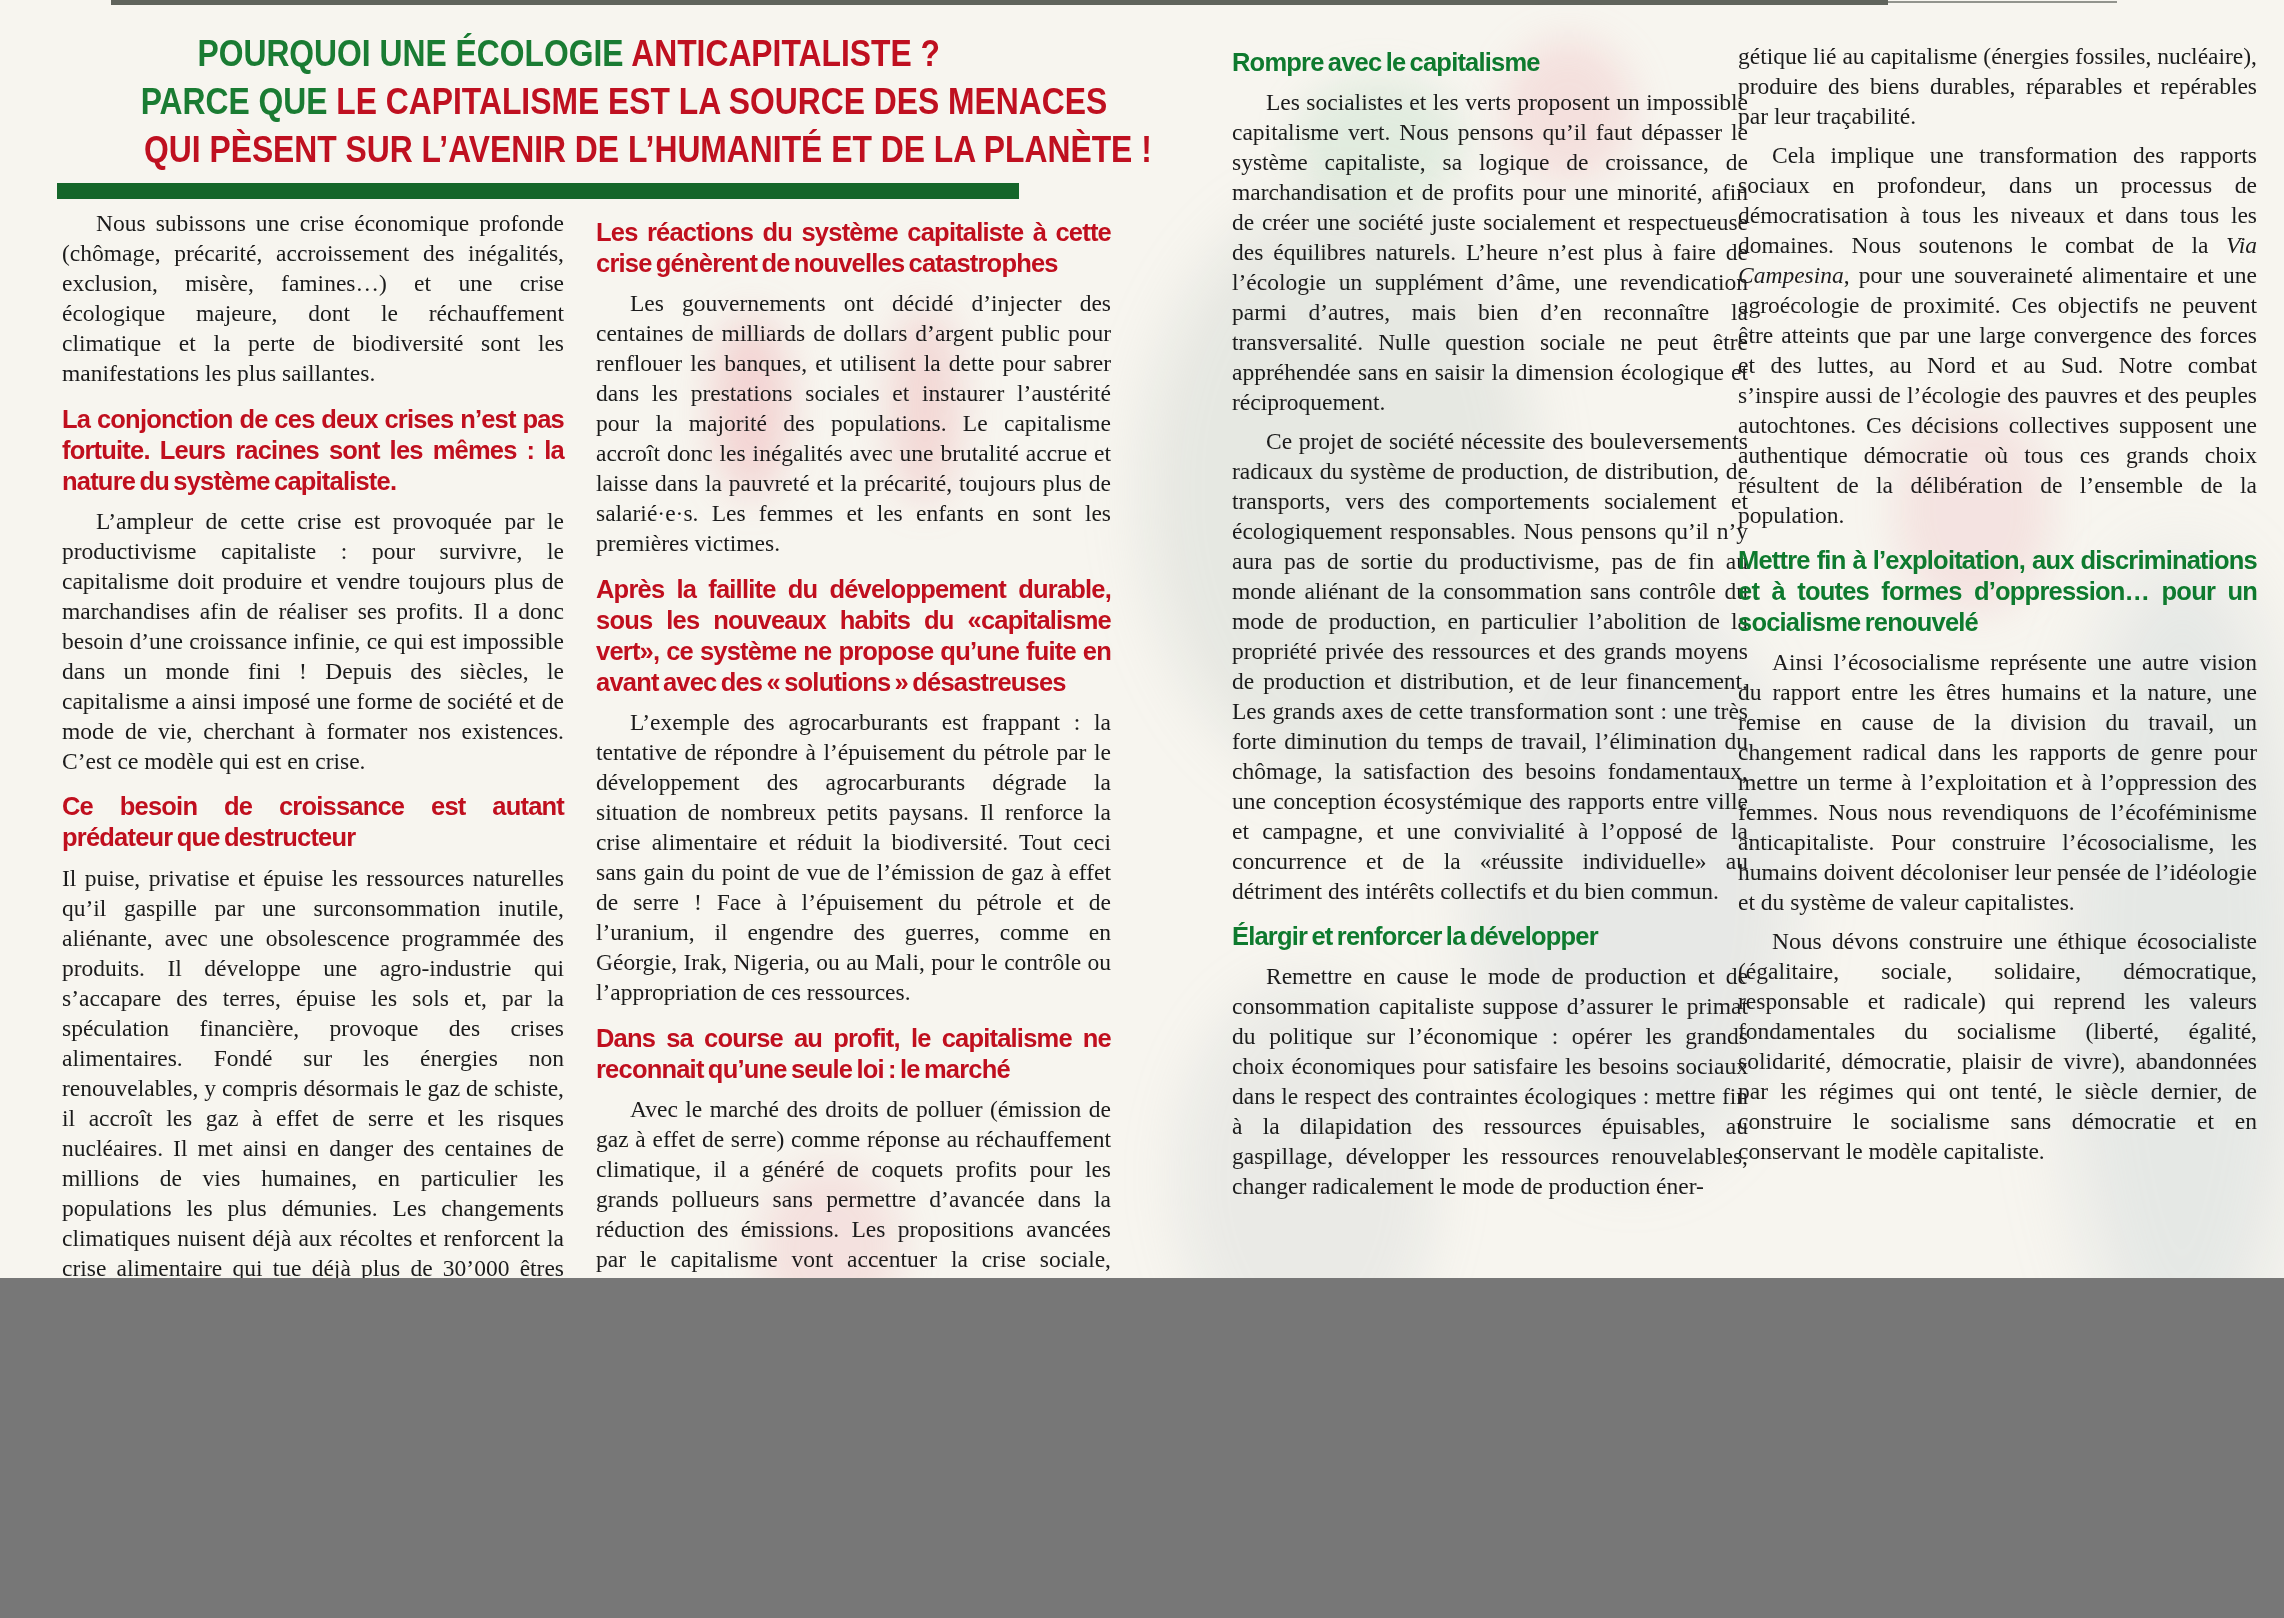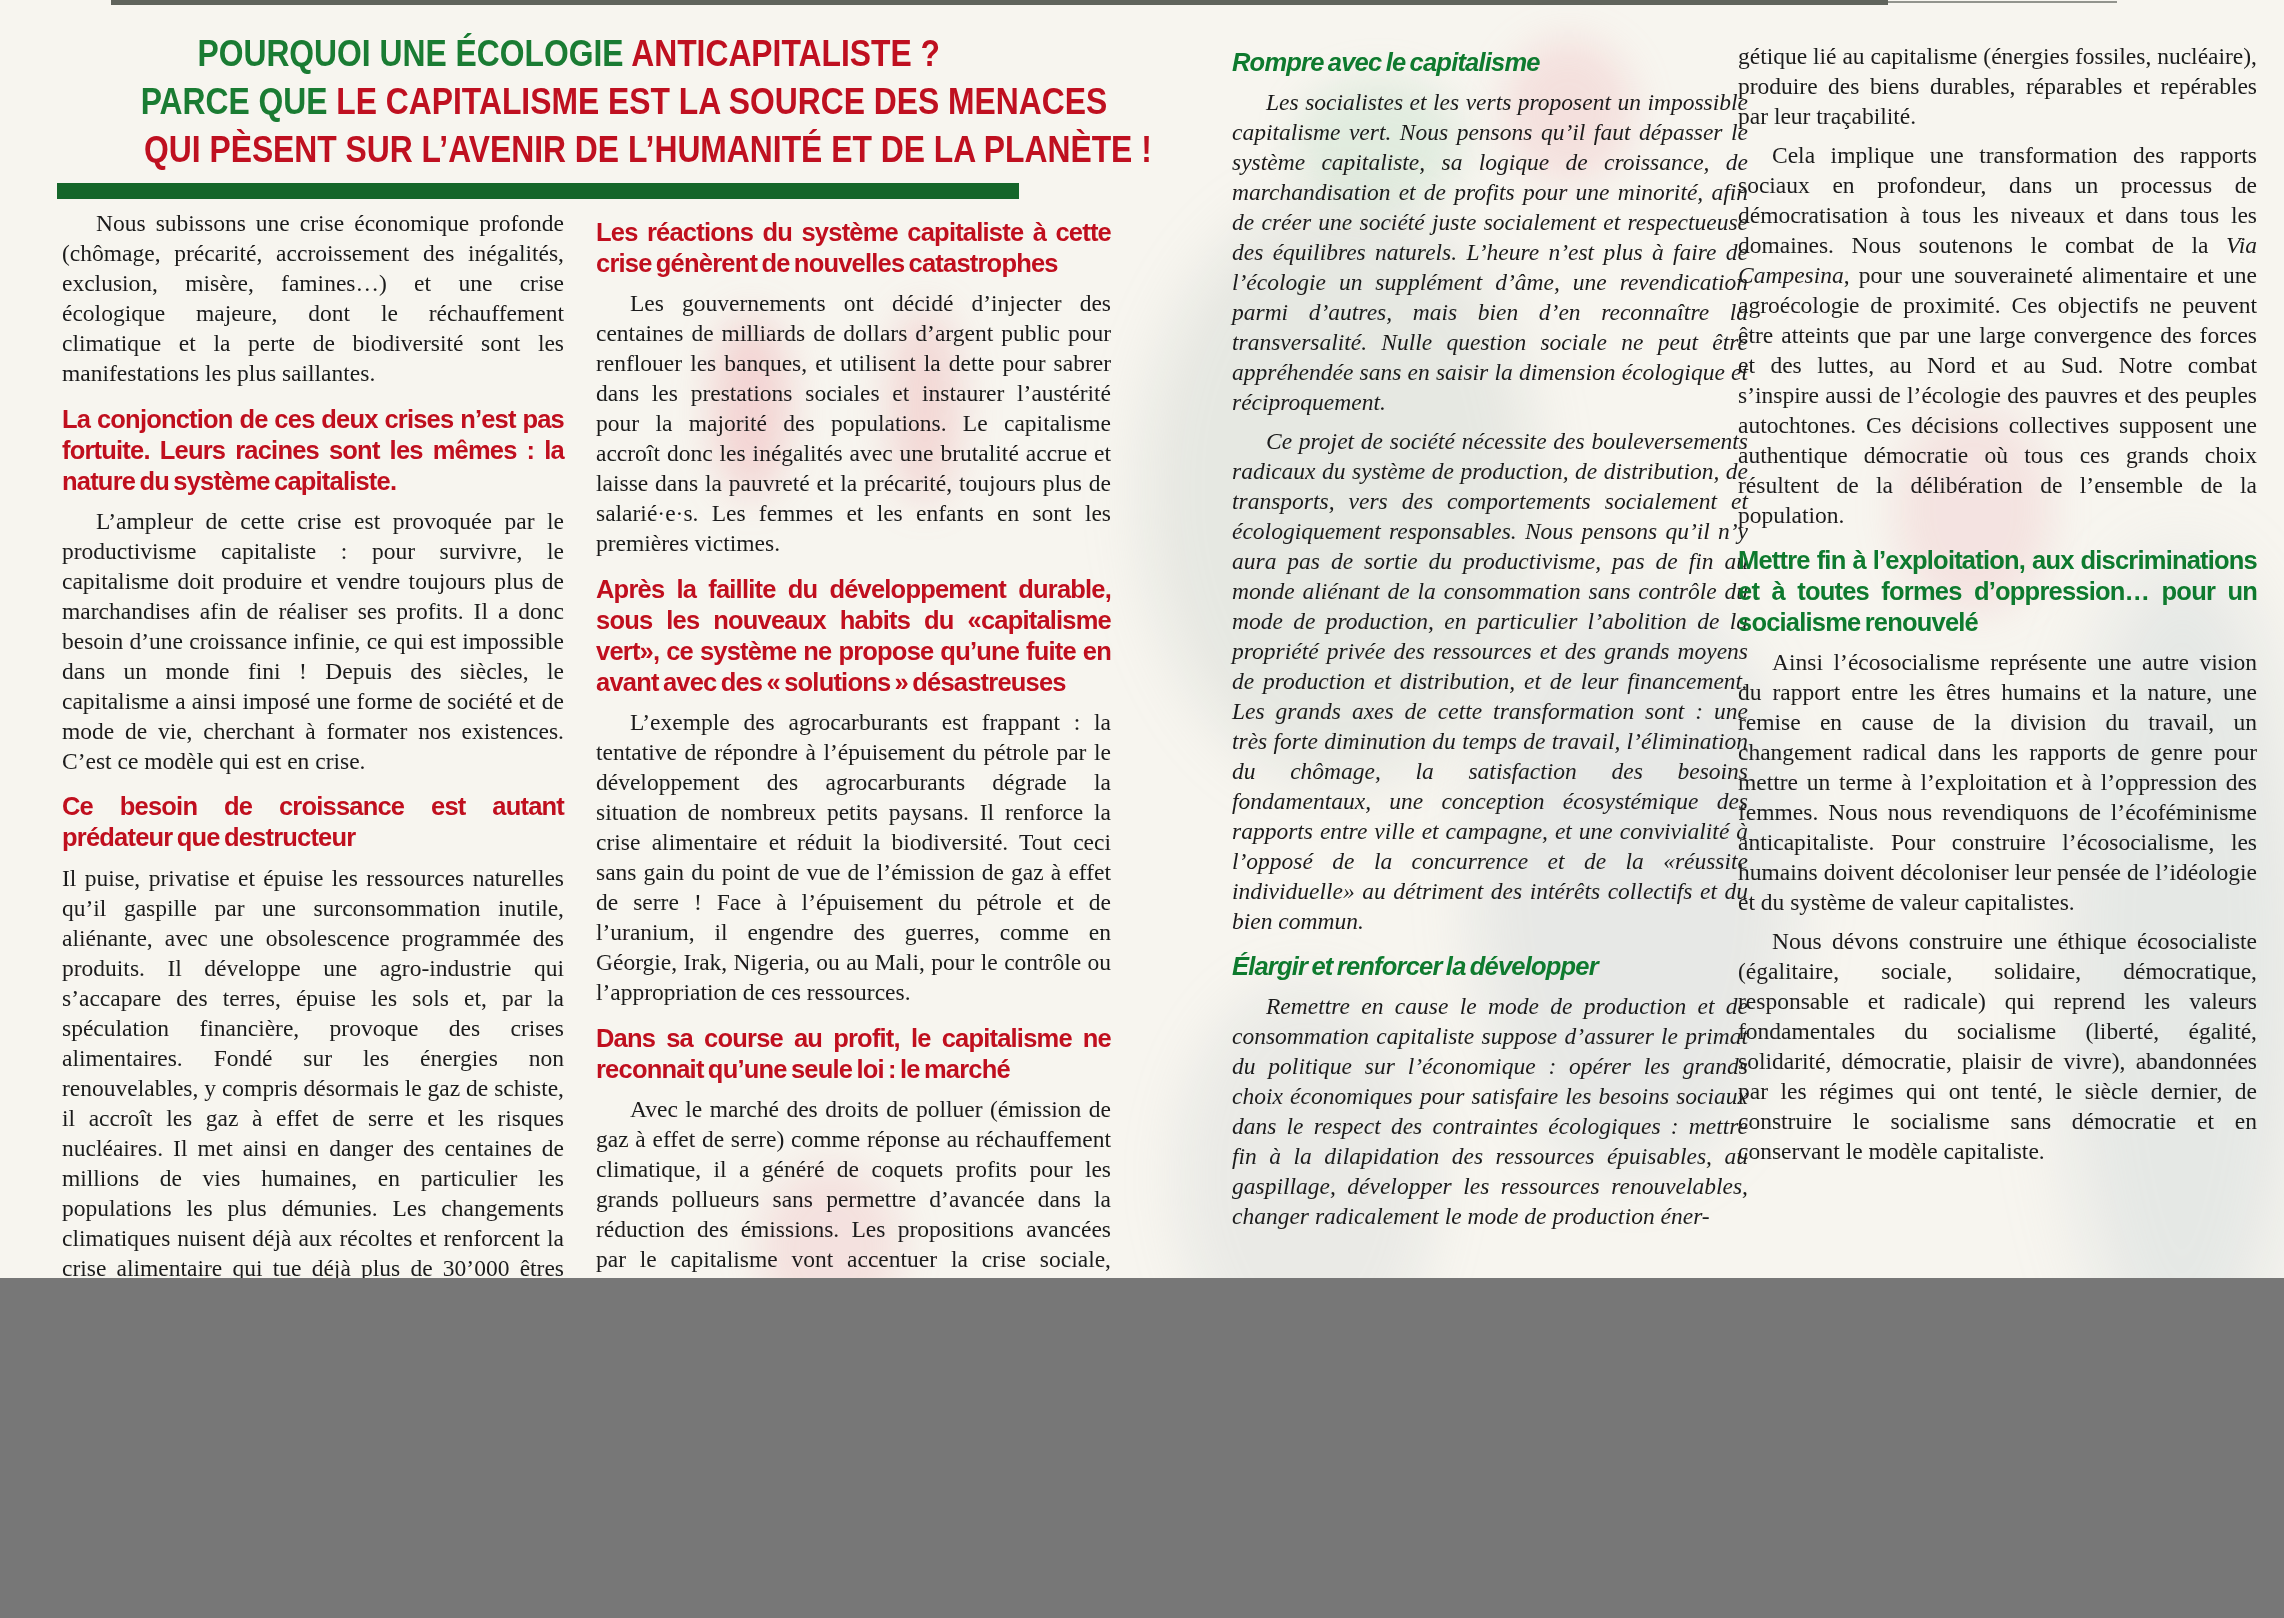--- a/index.html
+++ b/index.html
@@ -73,21 +73,21 @@
 
   <div class="col" id="col2" style="left:596px;top:208px;width:515px;">
     <p class="subhead red">Les réactions du système capitaliste à cette crise génèrent de nouvelles catastrophes</p>
     <p class="body indent">Les gouvernements ont décidé d’injecter des centaines de milliards de dollars d’argent public pour renflouer les banques, et utilisent la dette pour sabrer dans les prestations sociales et instaurer l’austérité pour la majorité des populations. Le capitalisme accroît donc les inégalités avec une brutalité accrue et laisse dans la pauvreté et la précarité, toujours plus de salarié·e·s. Les femmes et les enfants en sont les premières victimes.</p>
     <p class="subhead red">Après la faillite du développement durable, sous les nouveaux habits du «capitalisme vert», ce système ne propose qu’une fuite en avant avec des « solutions » désastreuses</p>
     <p class="body indent">L’exemple des agrocarburants est frappant : la tentative de répondre à l’épuisement du pétrole par le développement des agrocarburants dégrade la situation de nombreux petits paysans. Il renforce la crise alimentaire et réduit la biodiversité. Tout ceci sans gain du point de vue de l’émission de gaz à effet de serre ! Face à l’épuisement du pétrole et de l’uranium, il engendre des guerres, comme en Géorgie, Irak, Nigeria, ou au Mali, pour le contrôle ou l’appropriation de ces ressources.</p>
     <p class="subhead red">Dans sa course au profit, le capitalisme ne reconnait qu’une seule loi : le marché</p>
     <p class="body indent">Avec le marché des droits de polluer (émission de gaz à effet de serre) comme réponse au réchauffement climatique, il a généré de coquets profits pour les grands pollueurs sans permettre d’avancée dans la réduction des émissions. Les propositions avancées par le capitalisme vont accentuer la crise sociale, écologique, culturelle et environnementale.</p>
   </div>
 
-  <div class="col" id="col3" style="left:1232px;top:47px;width:516px;font-style:italic;">
+  <div class="col" id="col3" style="left:1232px;top:47px;width:516px;">
     <p class="subhead green">Rompre avec le capitalisme</p>
     <p class="body indent">Les socialistes et les verts proposent un impossible capitalisme vert. Nous pensons qu’il faut dépasser le système capitaliste, sa logique de croissance, de marchandisation et de profits pour une minorité, afin de créer une société juste socialement et respectueuse des équilibres naturels. L’heure n’est plus à faire de l’écologie un supplément d’âme, une revendication parmi d’autres, mais bien d’en reconnaître la transversalité. Nulle question sociale ne peut être appréhendée sans en saisir la dimension écologique et réciproquement.</p>
     <p class="body indent">Ce projet de société nécessite des bouleversements radicaux du système de production, de distribution, de transports, vers des comportements socialement et écologiquement responsables. Nous pensons qu’il n’y aura pas de sortie du productivisme, pas de fin au monde aliénant de la consommation sans contrôle du mode de production, en particulier l’abolition de la propriété privée des ressources et des grands moyens de production et distribution, et de leur financement. Les grands axes de cette transformation sont : une très forte diminution du temps de travail, l’élimination du chômage, la satisfaction des besoins fondamentaux, une conception écosystémique des rapports entre ville et campagne, et une convivialité à l’opposé de la concurrence et de la «réussite individuelle» au détriment des intérêts collectifs et du bien commun.</p>
     <p class="subhead green">Élargir et renforcer la développer</p>
     <p class="body indent">Remettre en cause le mode de production et de consommation capitaliste suppose d’assurer le primat du politique sur l’économique : opérer les grands choix économiques pour satisfaire les besoins sociaux dans le respect des contraintes écologiques : mettre fin à la dilapidation des ressources épuisables, au gaspillage, développer les ressources renouvelables, changer radicalement le mode de production éner-</p>
   </div>
 
   <div class="col" id="col4" style="left:1738px;top:41px;width:519px;">
     <p class="body">gétique lié au capitalisme (énergies fossiles, nucléaire), produire des biens durables, réparables et repérables par leur traçabilité.</p>
     <p class="body indent"><span>Cela implique une transformation des rapports sociaux en profondeur, dans un processus de démocratisation à tous les niveaux et dans tous les domaines. Nous soutenons le combat de la </span><em class="vc">Via Campesina</em><span>, pour une souveraineté alimentaire et une agroécologie de proximité. Ces objectifs ne peuvent être atteints que par une large convergence des forces et des luttes, au Nord et au Sud. Notre combat s’inspire aussi de l’écologie des pauvres et des peuples autochtones. Ces décisions collectives supposent une authentique démocratie où tous ces grands choix résultent de la délibération de l’ensemble de la population.</span></p>

